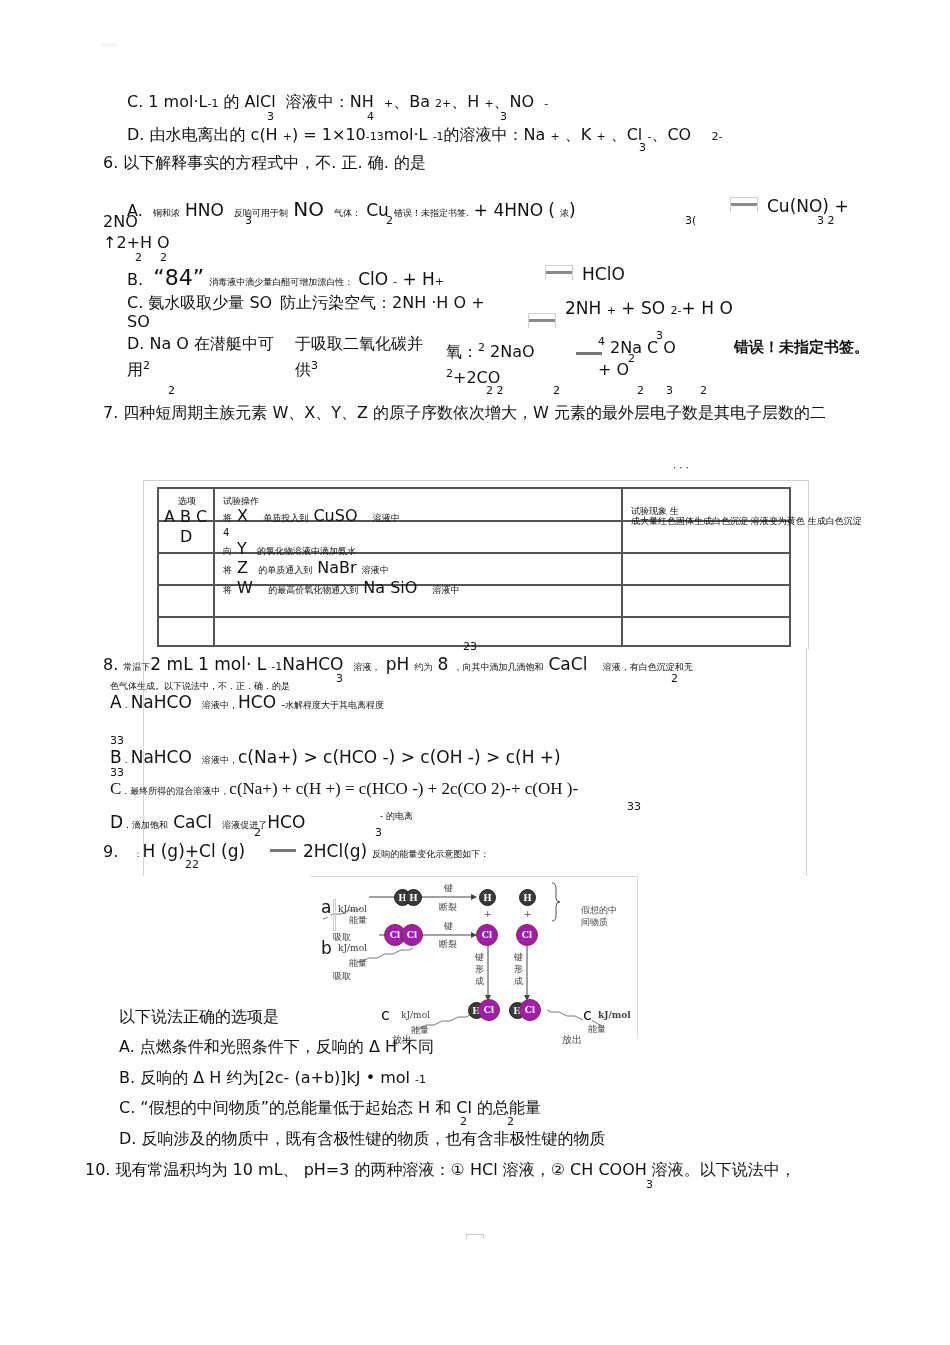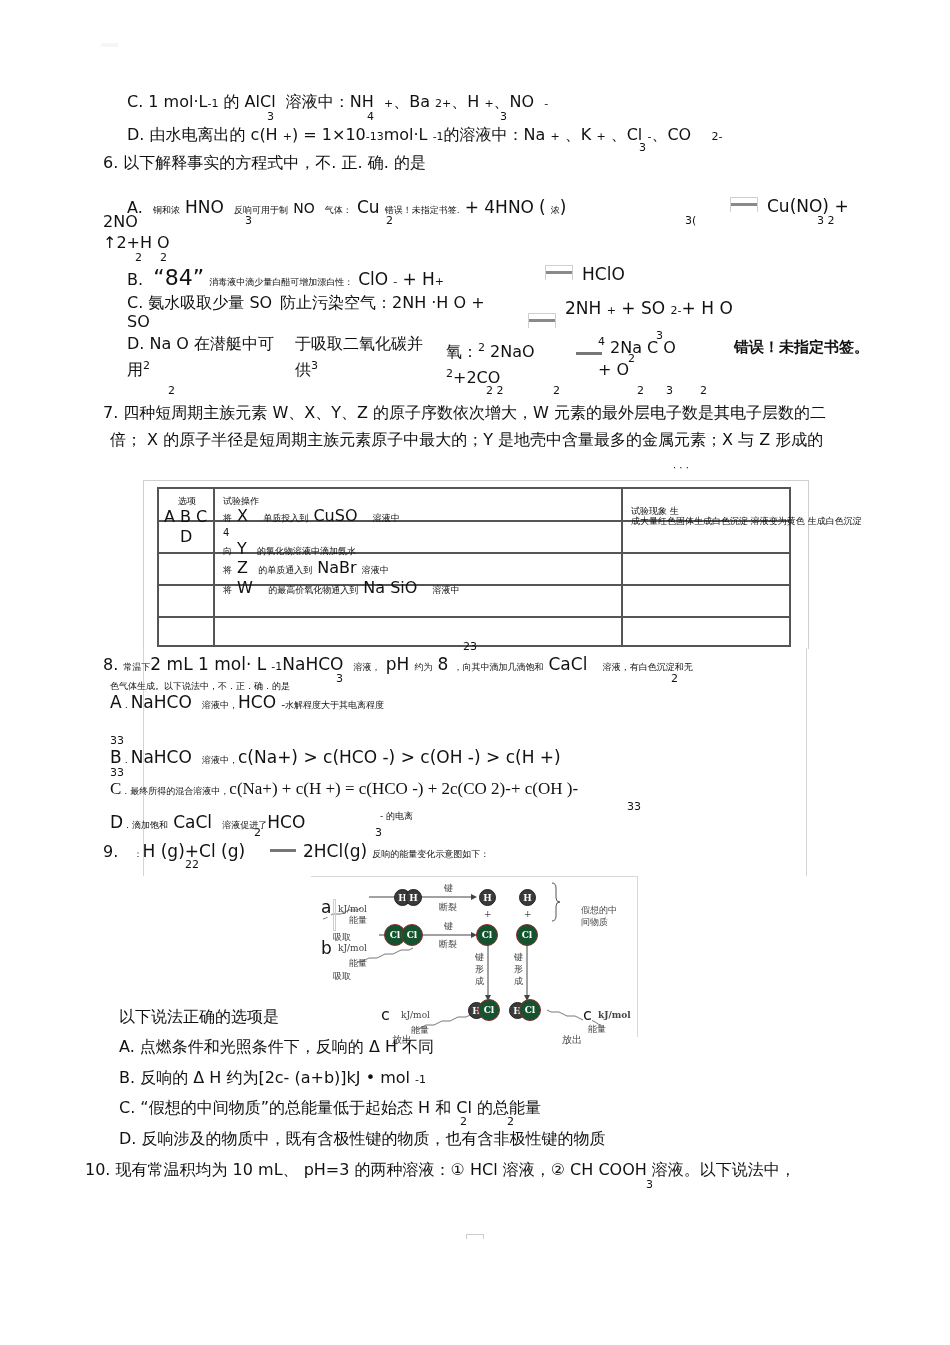--- a/index.html
+++ b/index.html
@@ -15,21 +15,21 @@
   .eqbar { position:absolute; height:14px; border:1px solid #cfcfcf; border-bottom:none; background:linear-gradient(#fff 0,#fff 5px,#8a8a8a 5px,#8a8a8a 8px,#fff 8px); }
   .eqline { position:absolute; height:3px; background:#777; }
   .table-frame { position:absolute; left:143px; top:480px; width:664px; height:168px; border:1px solid #cfcfcf; border-bottom:none;}
   .q7table { position:absolute; left:157px; top:487px; width:634px; height:160px; border:2px solid #555; box-sizing:border-box; }
   .hline { position:absolute; left:0; right:0; height:0; border-top:2px solid #555; }
   .vline { position:absolute; top:0; bottom:0; width:0; border-left:2px solid #555; }
   .vpage { position:absolute; width:0; border-left:1px solid #d4d4d4; }
   .diagram { position:absolute; left:311px; top:876px; width:326px; height:160px; border-top:1px solid #d8d8d8; border-right:1px solid #d8d8d8; background:#fff; }
   .atom { position:absolute; border-radius:50%; color:#fff; font-family:"DejaVu Serif",serif; font-weight:bold; display:flex; align-items:center; justify-content:center; }
   .h { width:15px; height:15px; background:#3a3a3a; font-size:9px; border:1px solid #222; }
-  .cl { width:20px; height:20px; background:#14532d; font-size:9px; border:1px solid #8a2a35; }
+  .cl { width:20px; height:20px; background:#a21caf; font-size:9px; border:1px solid #8a2a35; }
   .dlabel { position:absolute; font-size:9px; color:#444; white-space:nowrap; font-family:"DejaVu Serif",serif; }
   .box { position:absolute; border:1px solid #cfcfcf; }
 </style>
 </head>
 <body>
 
 <div class="abs" style="left:101px;top:43px;width:17px;height:4px;background:#f6f6f6;"></div>
 
 <div class="abs t16" style="left:127px;top:92px;">
   <span>C. 1 mol·L</span><span class="sub">-1</span>
@@ -47,21 +47,21 @@
 <div class="abs t16" style="left:103px;top:153px;">
   <span>6.</span>
   <span>以下解释事实的方程式中，</span><span>不</span>.&nbsp;<span>正</span>.&nbsp;<span>确</span>.&nbsp;<span>的是</span>
 </div>
 
 <div class="abs t16" style="left:127px;top:197px;">
   <span>A.</span>&nbsp;
   <span class="sm">铜和浓</span>
   <span style="font-size:17px">HNO</span>&nbsp;
   <span class="sm">反响可用于制</span>
-  <span style="font-size:14px">NO</span>&nbsp;
+  <span style="font-size:20px">NO</span>&nbsp;
   <span class="sm">气体：</span>
   <span style="font-size:17px">Cu</span>
   <span class="sm">错误！未指定书签.</span>
   <span style="font-size:17px">+  4HNO</span>
   <span style="font-size:17px">(</span>
   <span class="sm">浓</span><span style="font-size:17px">)</span>
 </div>
 <div class="abs sub" style="left:245px;top:214px;">3</div>
 <div class="abs sub" style="left:386px;top:214px;">2</div>
 <div class="abs sub" style="left:685px;top:214px;">3(</div>
@@ -118,21 +118,20 @@
 <div class="abs t15 bold" style="left:707px;top:338px;">错误！未指定书签。</div>
 <div class="abs sub" style="left:168px;top:384px;">2</div>
 <div class="abs sub" style="left:486px;top:384px;">2  2</div>
 <div class="abs sub" style="left:553px;top:384px;">2</div>
 <div class="abs sub" style="left:637px;top:384px;">2</div>
 <div class="abs sub" style="left:666px;top:384px;">3</div>
 <div class="abs sub" style="left:700px;top:384px;">2</div>
 
 <div class="abs t16" style="left:103px;top:399px;line-height:27px;">
   <div><span>7.</span> <span>四种短周期主族元素  W、X、Y、Z 的原子序数依次增大，W 元素的最外层电子数是其电子层数的二</span></div>
-  <div style="padding-left:7px">倍；  X 的原子半径是短周期主族元素原子中最大的；Y 是地壳中含量最多的金属元素；X 与  Z 形成的</div>
 </div>
 <div class="abs t16" style="left:673px;top:462px;font-size:10px;">·  ·  ·</div>
 
 <div class="table-frame"></div>
 <div class="vpage" style="left:143px;top:648px;height:228px;"></div>
 <div class="vpage" style="left:806px;top:648px;height:228px;"></div>
 <div class="q7table">
   <div class="vline" style="left:54px;"></div>
   <div class="vline" style="left:462px;"></div>
   <div class="hline" style="top:31px;"></div>

